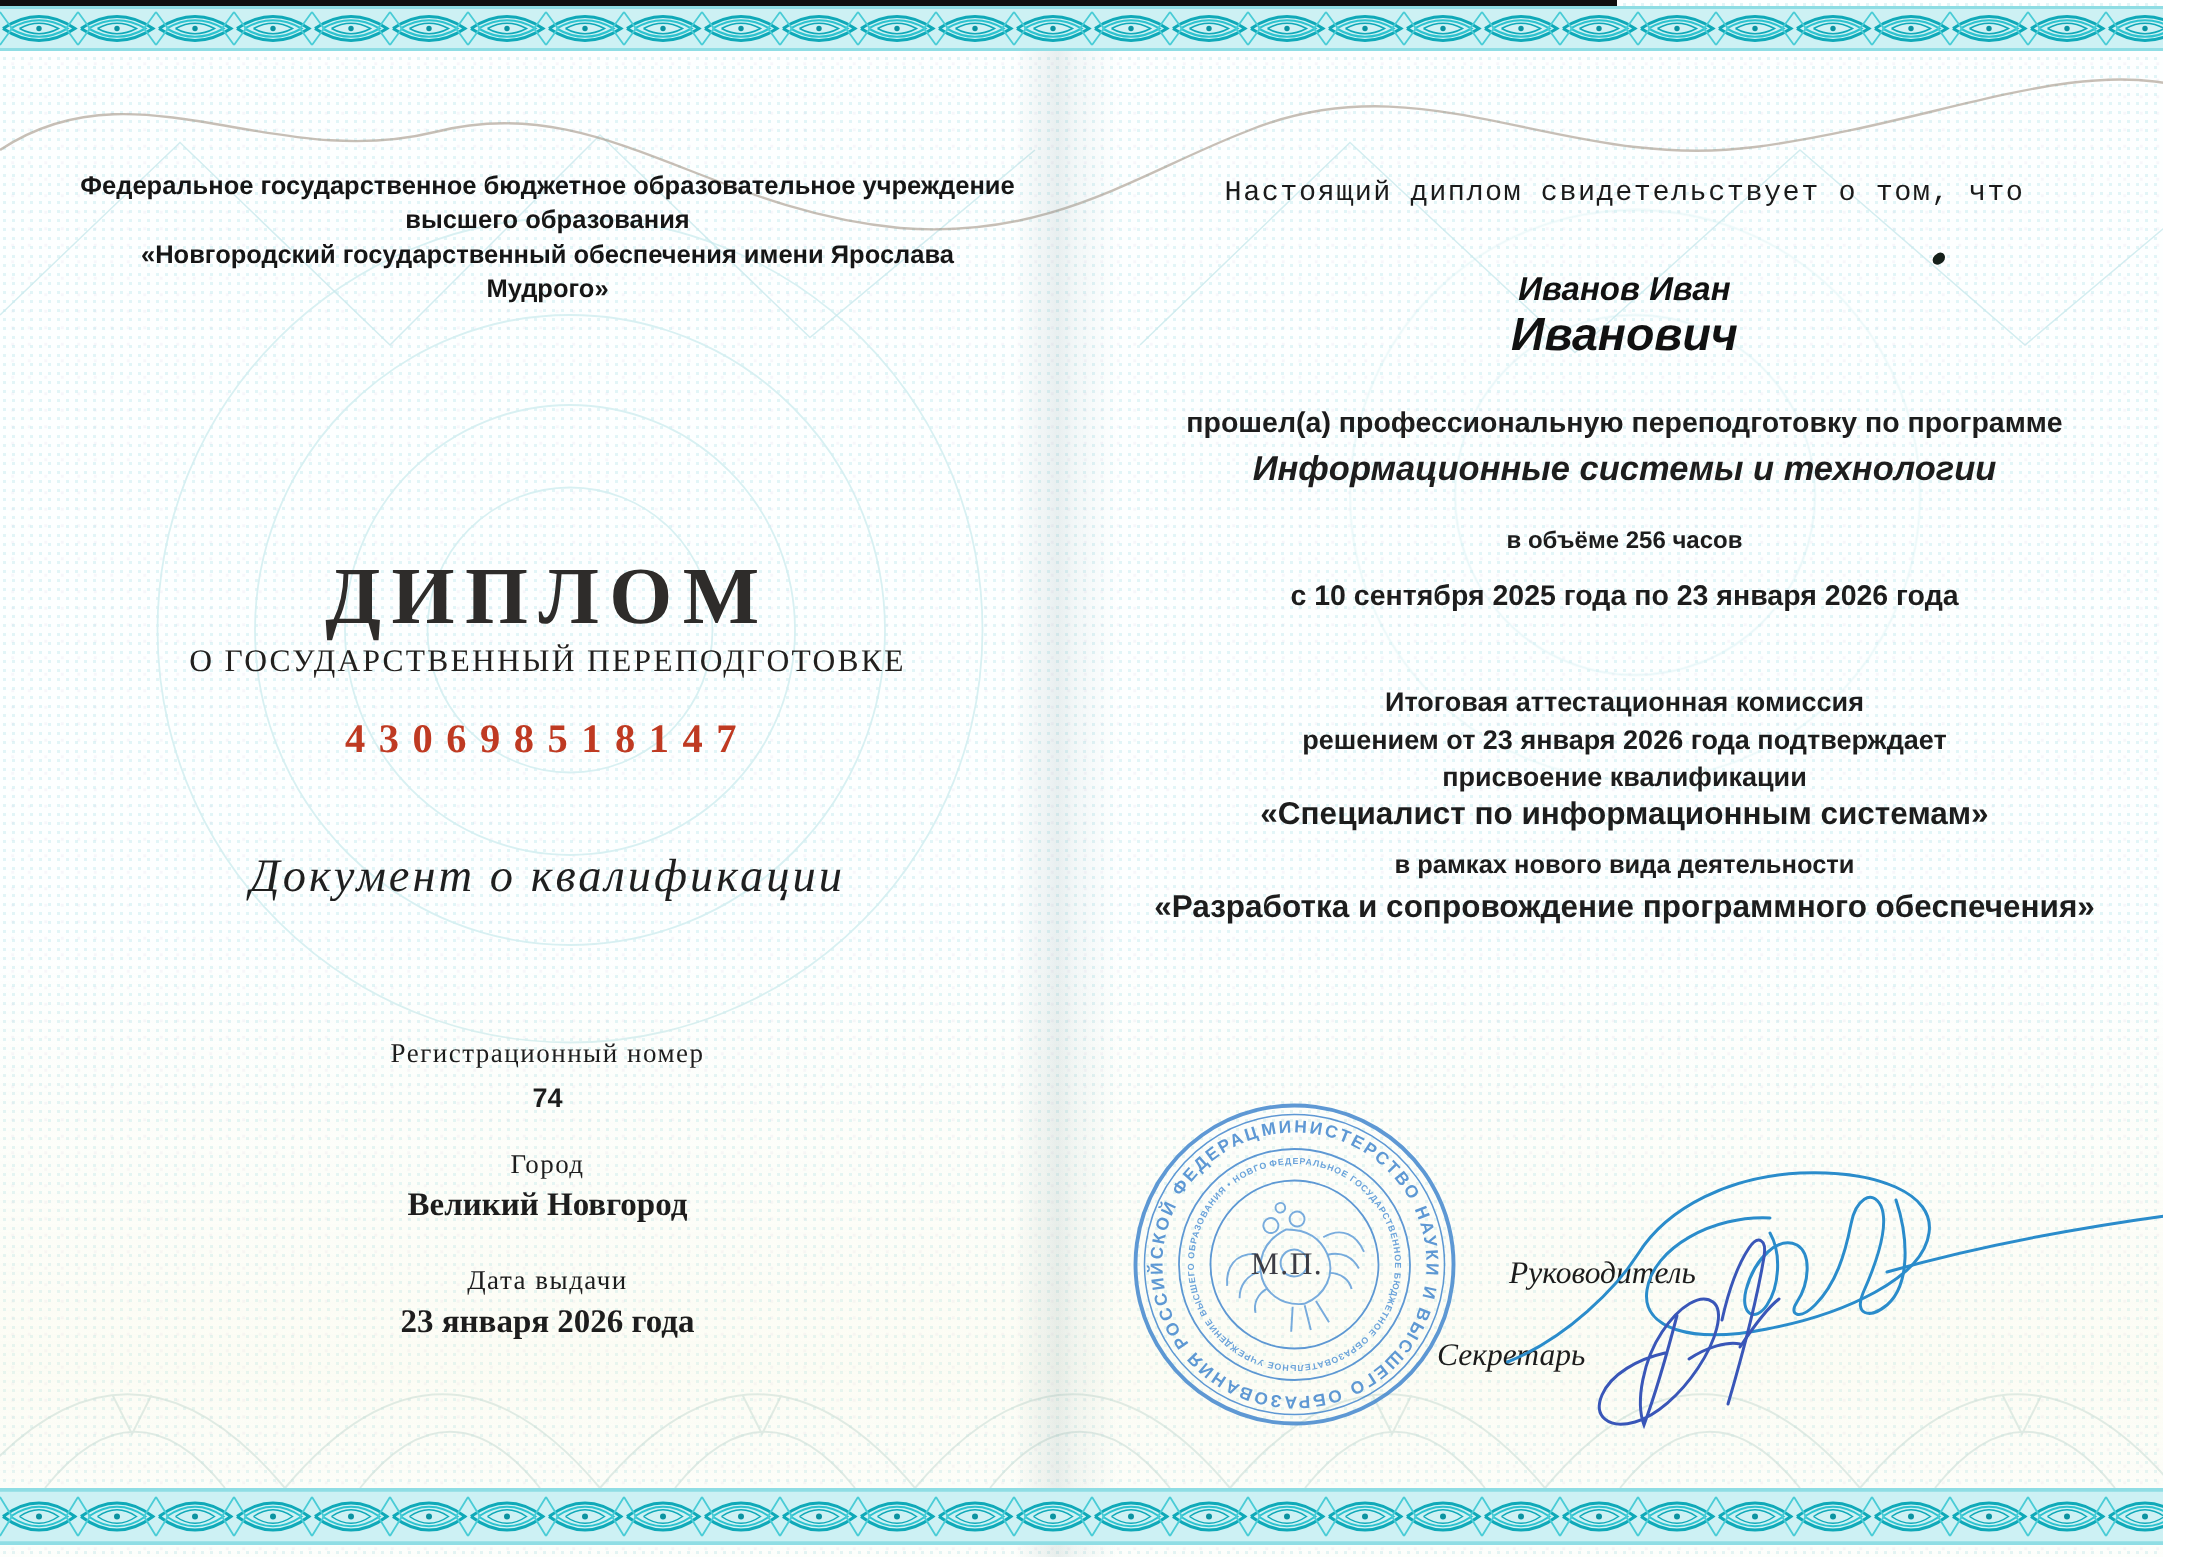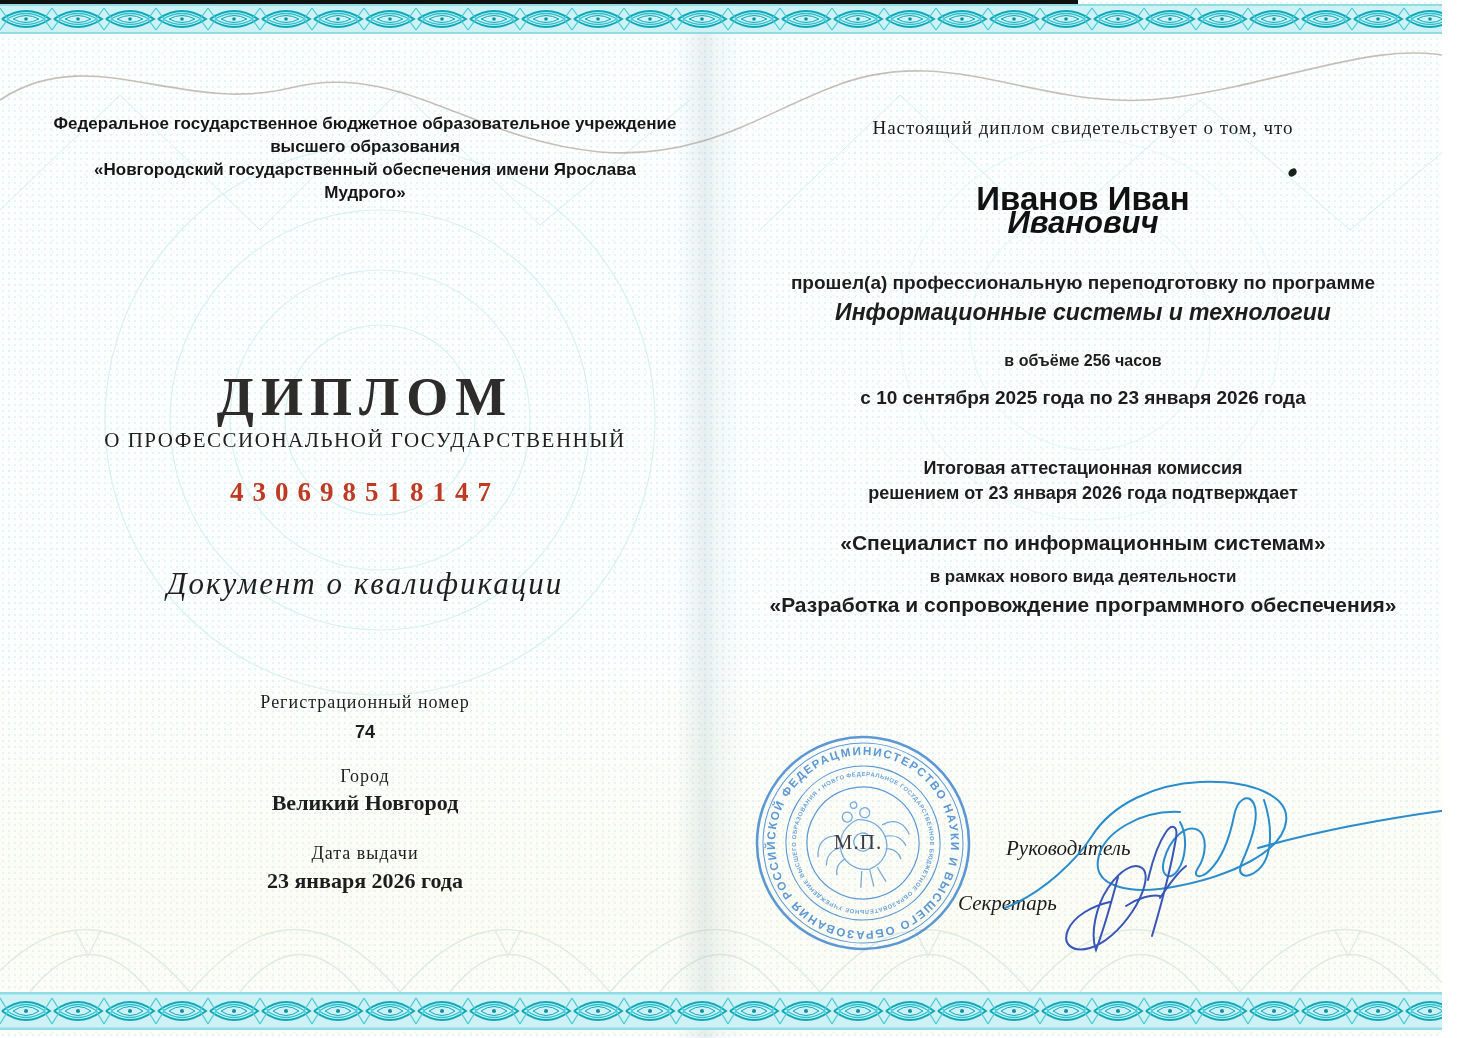--- a/index.html
+++ b/index.html
@@ -27,22 +27,22 @@
   .diploma-subtitle{top:428px; font-size:21px; letter-spacing:1.5px; color:#22201e; font-weight:500;}
   .diploma-number{top:477px; font-size:27px; font-weight:bold; letter-spacing:9px; color:#bf3a22;}
   .qual-caption{top:566px; font-style:italic; font-size:31px; letter-spacing:2px; color:#1f1f1f;text-align:center;}
   .reg-label{top:692px; font-size:18px; letter-spacing:1px;}
   .reg-number{top:722px; font-size:18px; font-weight:bold;}
   .city-label{top:766px; font-size:18px; letter-spacing:1px;}
   .city-value{top:790px; font-size:22px; font-weight:bold;}
   .date-label{top:843px; font-size:18px; letter-spacing:1px;}
   .date-value{top:868px; font-size:22px; font-weight:bold;}
 
-  .intro-line{top:117px; font-size:19px; letter-spacing:1px; color:#1b1b1b;}
-  .name-1{top:180px; font-size:33px; font-weight:bold; color:#111;}
+  .intro-line{top:117px; font-size:19px; letter-spacing:1px; color:#1b1b1b;font-family:Liberation Mono, monospace;}
+  .name-1{top:180px; font-size:22px; font-weight:bold; font-style:italic; color:#111;}
   .name-2{top:205px; font-size:31px; font-weight:bold; font-style:italic; color:#111;}
   .program-intro{top:272px; font-size:19px; font-weight:bold;}
   .program-name{top:299px; font-size:23px; font-weight:bold; font-style:italic;}
   .volume-line{top:352px; font-size:16px; font-weight:bold;}
   .period-line{top:387px; font-size:19px; font-weight:bold;}
   .comm-1{top:458px; font-size:18px; font-weight:bold;}
   .comm-2{top:483px; font-size:18px; font-weight:bold;}
   .comm-3{top:508px; font-size:18px; font-weight:bold;}
   .qualification{top:531px; font-size:21px; font-weight:bold;}
   .activity-intro{top:567px; font-size:17px; font-weight:bold;}
@@ -139,39 +139,40 @@
   </svg>
 
   <div class="abs ctr left-col institution sans">
     <div>Федеральное государственное бюджетное образовательное учреждение</div>
     <div>высшего образования</div>
     <div>«Новгородский государственный обеспечения имени Ярослава</div>
     <div>Мудрого»</div>
   </div>
 
   <div class="abs ctr left-col diploma-title serif">ДИПЛОМ</div>
-  <div class="abs ctr left-col diploma-subtitle serif">О ПРОФЕССИОНАЛЬНОЙ ГОСУДАРСТВЕННЫЙ</div>
+  <div class="abs ctr left-col diploma-subtitle serif">О ГОСУДАРСТВЕННЫЙ ПЕРЕПОДГОТОВКЕ</div>
   <div class="abs ctr left-col diploma-number serif">430698518147</div>
   <div class="abs ctr left-col qual-caption serif">Документ о квалификации</div>
   <div class="abs ctr left-col reg-label serif">Регистрационный номер</div>
   <div class="abs ctr left-col reg-number sans">74</div>
   <div class="abs ctr left-col city-label serif">Город</div>
   <div class="abs ctr left-col city-value serif">Великий Новгород</div>
   <div class="abs ctr left-col date-label serif">Дата выдачи</div>
   <div class="abs ctr left-col date-value serif">23 января 2026 года</div>
 
   <div class="abs ctr right-col intro-line serif">Настоящий диплом свидетельствует о том, что</div>
   <div class="abs ctr right-col name-1 sans">Иванов Иван</div>
   <div class="abs ctr right-col name-2 sans">Иванович</div>
   <div class="abs ctr right-col program-intro sans">прошел(а) профессиональную переподготовку по программе</div>
   <div class="abs ctr right-col program-name sans">Информационные системы и технологии</div>
   <div class="abs ctr right-col volume-line sans">в объёме 256 часов</div>
   <div class="abs ctr right-col period-line sans">с 10 сентября 2025 года по 23 января 2026 года</div>
   <div class="abs ctr right-col comm-1 sans">Итоговая аттестационная комиссия</div>
   <div class="abs ctr right-col comm-2 sans">решением от 23 января 2026 года подтверждает</div>
+  <div class="abs ctr right-col comm-3 sans">присвоение квалификации</div>
   <div class="abs ctr right-col qualification sans">«Специалист по информационным системам»</div>
   <div class="abs ctr right-col activity-intro sans">в рамках нового вида деятельности</div>
   <div class="abs ctr right-col activity sans">«Разработка и сопровождение программного обеспечения»</div>
 
   <svg class="abs" style="left:750px;top:730px" width="226" height="226" viewBox="0 0 226 226" opacity="0.82">
     <g transform="rotate(-14 113 113)" stroke="#3b82cc" fill="none">
       <circle cx="113" cy="113" r="106" stroke-width="2.6"></circle>
       <circle cx="113" cy="113" r="100" stroke-width="1"></circle>
       <circle cx="113" cy="113" r="77" stroke-width="1.2"></circle>
       <circle cx="113" cy="113" r="56" stroke-width="1.2"></circle>

